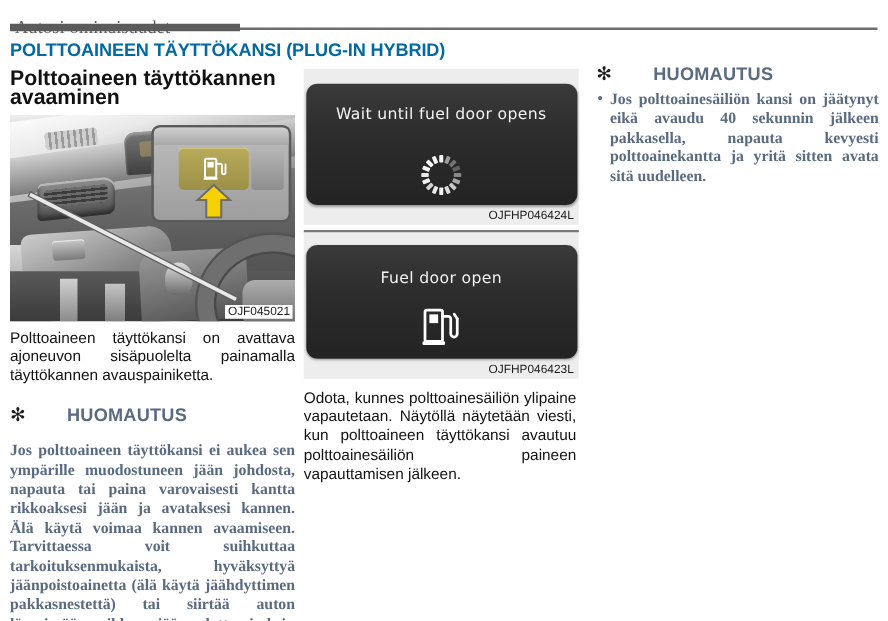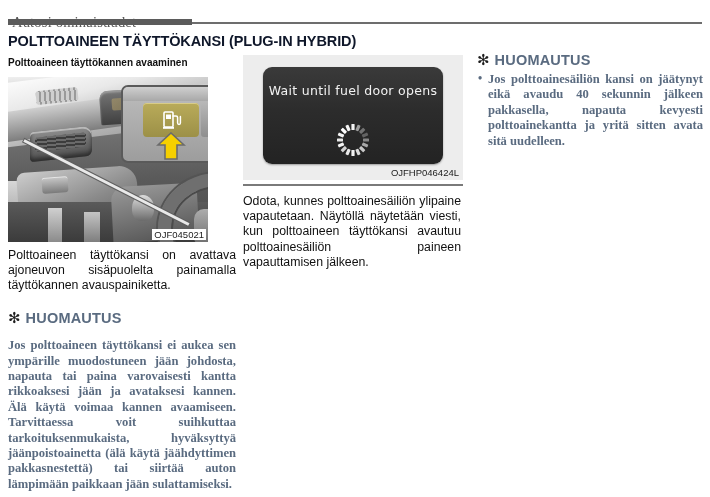--- a/index.html
+++ b/index.html
@@ -38,43 +38,43 @@
     width: 510px; height: 2px;
     background: #6d6d6d;
   }
 
   
   .main-title {
     position: absolute;
     left: 8px; top: 33px;
     font-size: 14.5px;
     font-weight: bold;
-    color: #0f172a;
+    color: #0369a1;
     white-space: nowrap;
     letter-spacing: -0.1px;
   }
 
   
   .col-left  { position: absolute; left: 8px;   top: 55px; width: 228px; }
   .col-mid   { position: absolute; left: 243px; top: 55px; width: 220px; }
   .col-right { position: absolute; left: 477px; top: 52px; width: 226px; }
 
   .sub-title {
-    font-size: 10px;
+    font-size: 17px;
     font-weight: bold;
     color: #111111;
     line-height: 15px;
     margin: 0 0 7px 0;
   }
 
   
   .figure { position: relative; width: 228px; }
   .photo {
     position: relative;
-    width: 200px; height: 165px;
+    width: 228px; height: 165px;
     overflow: hidden;
     background: #8d8d8d;
   }
   .photo .sky {
     position: absolute; inset: 0;
     background:
       linear-gradient(178deg, #efefef 0%, #d8d8d8 7%, #9d9d9d 16%, #808080 24%, #6e6e6e 38%, #5a5a5a 62%, #4a4a4a 100%);
   }
   
   .photo .dashtop {
@@ -225,21 +225,21 @@
   .note-head {
     display: flex; align-items: baseline; gap: 5px;
     margin: 16px 0 4px 0;
   }
   .note-star {
     font-size: 15px; color: #1d1d1d; line-height: 1;
     font-family: "DejaVu Sans", sans-serif;
   }
   .note-title {
     font-size: 14.5px; font-weight: bold;
-    color: #5a6b80; letter-spacing: .2px;
+    color: #5a6b80; letter-spacing: .2px; margin-left: 28px;
   }
   .note-body {
     font-family: "Liberation Serif", serif;
     font-size: 12.6px;
     font-weight: bold;
     line-height: 15.4px;
     color: #5a6b80;
     text-align: justify;
   }
   ul.note-list { margin: 2px 0 0 0; padding: 0; list-style: none; }
@@ -264,21 +264,21 @@
   .panel-wrap {
     position: relative;
     width: 220px;
     background: #ededed;
     padding: 12px 0 0 0;
   }
   .panel-wrap.second { padding-top: 10px; }
   .screen {
     position: relative;
     margin: 0 auto;
-    width: 180px; height: 97px;
+    width: 217px; height: 97px;
     background: linear-gradient(180deg,#3a3a3a 0%,#2c2c2c 45%,#232323 100%);
     border-radius: 9px;
     box-shadow: 0 1px 2px rgba(0,0,0,.35);
   }
   .screen.small { height: 91px; }
   .screen-text {
     position: absolute; left: 0; right: 0; top: 16px;
     text-align: center;
     color: #f2f2f2;
     font-size: 12.5px;
@@ -403,20 +403,33 @@
             <rect x="15.4" y="1" width="3.2" height="6" rx="0.6" opacity="1" transform="rotate(315 17 17)"></rect>
             <rect x="15.4" y="1" width="3.2" height="6" rx="0.6" opacity="0.95" transform="rotate(337.5 17 17)"></rect>
           </g>
         </svg>
       </div>
       <div class="img-code">OJFHP046424L</div>
     </div>
 
     <div class="panel-sep"></div>
 
+    <div class="panel-wrap second">
+      <div class="screen small">
+        <div class="screen-text">Fuel door open</div>
+        <svg class="pump-icon" width="34" height="36" viewBox="0 0 34 36">
+          <rect x="4" y="4" width="14" height="25" rx="1.5" fill="none" stroke="#ffffff" stroke-width="2.2"></rect>
+          <rect x="7.5" y="7.5" width="7" height="7" fill="#ffffff"></rect>
+          <path d="M18 9 h4.4 a2.2 2.2 0 0 1 2.2 2.2 V23 a2.6 2.6 0 0 0 2.6 2.6 a2.6 2.6 0 0 0 2.6 -2.6 V11" fill="none" stroke="#ffffff" stroke-width="2.2" stroke-linecap="round" stroke-linejoin="round"></path>
+          <path d="M29.8 11 l-2.4 -3.6" fill="none" stroke="#ffffff" stroke-width="2.2" stroke-linecap="round"></path>
+          <rect x="2" y="29" width="18" height="3" rx="1" fill="#ffffff"></rect>
+        </svg>
+      </div>
+      <div class="img-code">OJFHP046423L</div>
+    </div>
 
     <p class="mid-text">Odota, kunnes polttoainesäiliön ylipaine vapautetaan. Näytöllä näytetään viesti, kun polttoaineen täyttökansi avautuu polttoainesäiliön paineen vapauttamisen jälkeen.</p>
   </div>
 
   <div class="col-right">
     <div class="note-head" style="margin-top:0">
       <span class="note-star">✻</span>
       <span class="note-title">HUOMAUTUS</span>
     </div>
     <ul class="note-list">

